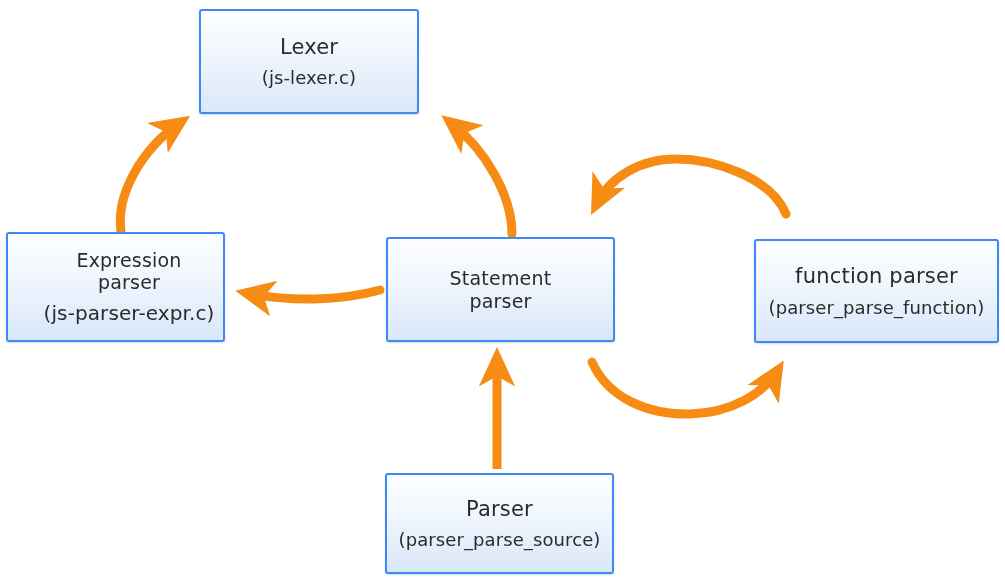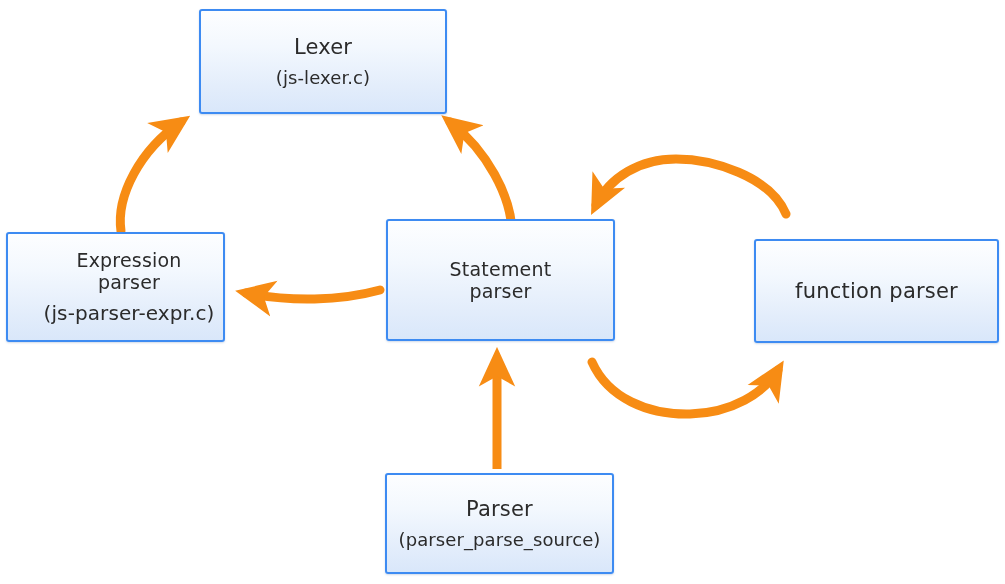--- a/index.html
+++ b/index.html
@@ -38,23 +38,23 @@
     white-space: pre-line;
   }
   .node .sub {
     font-size: 18px;
     letter-spacing: 0.1px;
     margin-top: 8px;
   }
   .node.small .title { font-size: 19px; }
   .node.small .sub { font-size: 20px; }
 
-  #node-lexer      { left: 199px; top: 9px;   width: 248px; height: 105px; align-items: center; }
+  #node-lexer      { left: 199px; top: 9px;   width: 220px; height: 105px; align-items: center; }
   #node-expression { left: 6px;   top: 232px; width: 219px; height: 110px; padding-left: 27px; }
-  #node-statement  { left: 386px; top: 219px; width: 229px; height: 122px; }
+  #node-statement  { left: 386px; top: 237px; width: 229px; height: 105px; }
   #node-function   { left: 754px; top: 239px; width: 245px; height: 104px; }
   #node-parser     { left: 385px; top: 473px; width: 229px; height: 101px; }
 
   #arrows {
     position: absolute;
     left: 0;
     top: 0;
     width: 1005px;
     height: 584px;
     pointer-events: none;
@@ -96,20 +96,21 @@
     <div class="sub">(js-parser-expr.c)</div>
   </div>
 
   <div class="node small" id="node-statement">
     <div class="title">Statement
 parser</div>
   </div>
 
   <div class="node" id="node-function">
     <div class="title">function parser</div>
+    <div class="sub">(parser_parse_function)</div>
   </div>
 
   <div class="node" id="node-parser">
     <div class="title">Parser</div>
     <div class="sub">(parser_parse_source)</div>
   </div>
 
 </div>
 
 </body></html>

